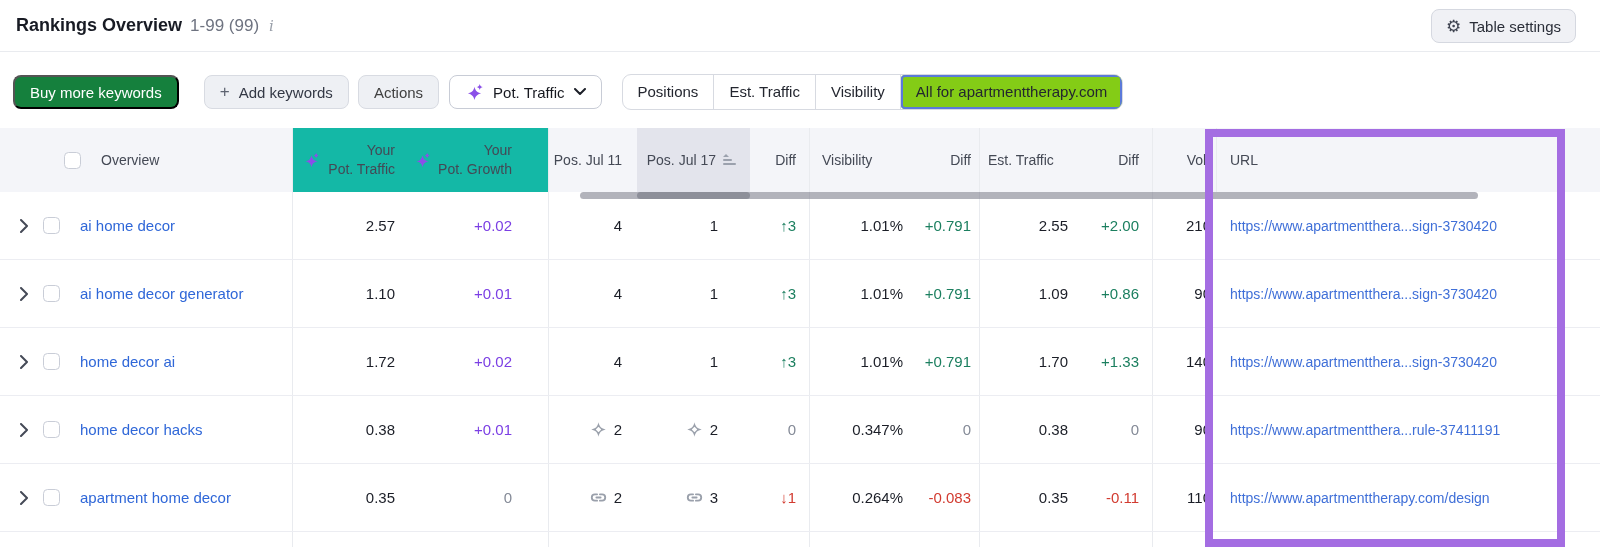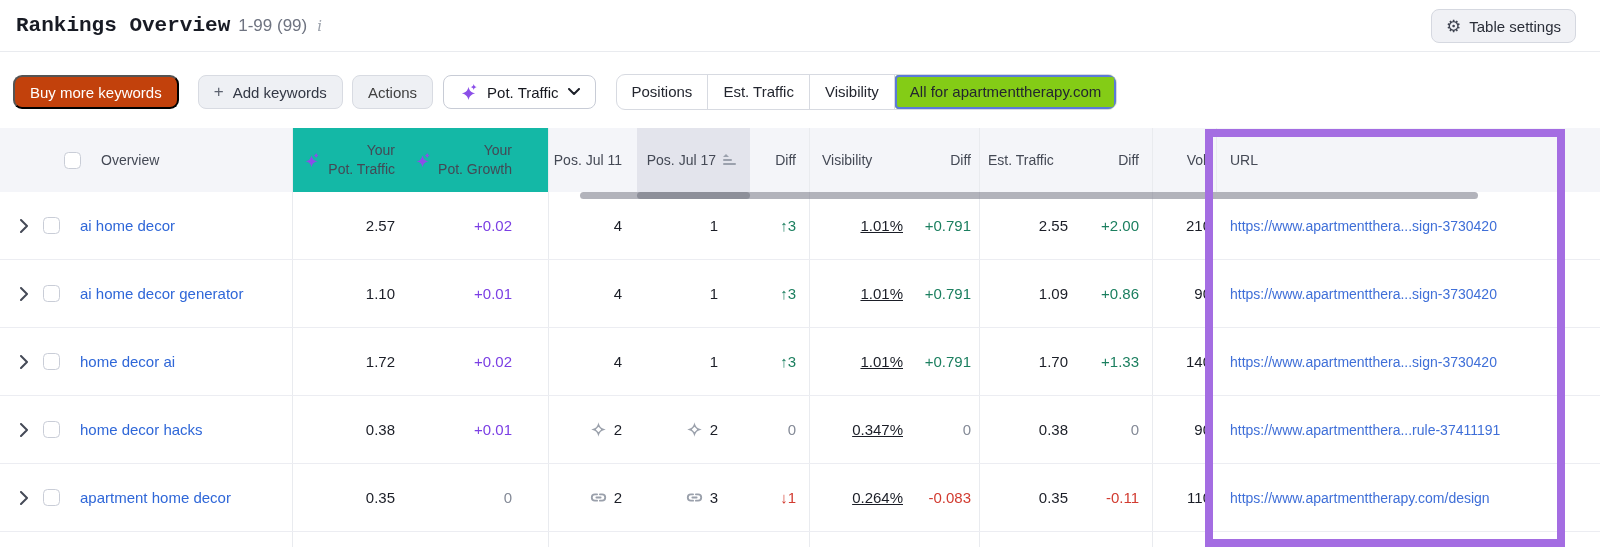--- a/index.html
+++ b/index.html
@@ -1,33 +1,33 @@
 <!DOCTYPE html>
 <html><head>
 <meta charset="utf-8">
 <style>
   * { margin:0; padding:0; box-sizing:border-box; }
   html,body { width:1600px; height:548px; overflow:hidden; background:#fff;
     font-family:"Liberation Sans","DejaVu Sans",sans-serif; color:#1b1e27; }
   .topbar { position:relative; height:52px; border-bottom:1px solid #e9ebef;
     display:flex; align-items:center; padding:0 24px 0 16px; }
-  .title { font-size:21px; font-weight:bold; color:#181b24;font-family:Liberation Mono, monospace; }
+  .title { font-size:18px; font-weight:bold; color:#181b24; }
   .range { font-size:17px; color:#6e7380; margin-left:8px; }
   .info-i { font-family:"DejaVu Serif",serif; font-style:italic; color:#9aa0aa;
     font-size:15px; margin-left:10px; }
   .settings-btn { position:absolute; right:24px; top:9px; height:34px;
     display:flex; align-items:center; gap:8px; padding:0 14px;
     background:#f0f1f5; border:1px solid #d5d8e0; border-radius:8px;
     font-size:15px; color:#2a2e38; cursor:pointer; }
   .gear { font-size:17px; line-height:1; color:#3f4451; }
 
   .toolbar { display:flex; align-items:center; margin:23px 0 0 13px; height:34px; }
   .btn { height:34px; display:flex; align-items:center; border-radius:8px;
     font-size:15px; padding:0 15px; cursor:pointer; white-space:nowrap; }
-  .btn-green { background:#c2410c; color:#fff; margin-right:19px;border-radius:9px; }
+  .btn-green { background:#15803d; color:#fff; margin-right:25px; }
   .btn-gray { background:#eef0f4; border:1px solid #d8dbe2; color:#333845;
     margin-right:9px; gap:9px; }
   .btn-gray .plus { color:#5d6370; font-size:17px; }
   .btn-actions { color:#404040; }
   .btn-dropdown { background:#fff; border:1px solid #c8ccd6; color:#16181f;
     gap:9px; margin-left:1px; }
   .tabs { display:flex; margin-left:20px; border:1px solid #d7dae1;
     border-radius:9px; overflow:hidden; height:36px; background:#fff; }
   .tab { line-height:34px; padding:0 15px; font-size:15px; color:#23262f;
     border-right:1px solid #d7dae1; cursor:pointer; white-space:nowrap; }
@@ -40,21 +40,21 @@
     grid-template-columns:293px 119px 137px 88px 113px 60px 110px 60px 110px 63px 64px 1fr;
     align-items:center; background:#fff; }
   .thead { height:64px; background:#f4f5f9; font-size:14px; color:#444955; }
   .trow { height:68px; border-bottom:1px solid #ecedf2; font-size:15px; }
   .tfill { height:15px; }
   .cell { height:100%; display:flex; align-items:center; }
   .sep { border-right:1px solid #e9ebef; }
   .num { justify-content:flex-end; }
   .c2 { padding-right:17px; } .c3 { padding-right:36px; }
   .c4 { padding-right:15px; } .c5 { padding-right:32px; }
-  .c6 { padding-right:13px; } .c7 { padding-right:17px;text-decoration:underline; }
+  .c6 { padding-right:13px; } .c7 { padding-right:17px; }
   .c8 { padding-right:8px; }  .c9 { padding-right:22px; }
   .c10 { padding-right:13px; } .c11 { padding-right:6px; }
   .c12 { padding-left:13px; }
   .h-purple { background:#14b8a6; }
   .h-hilite { background:#e3e4ec; }
   .h-two { display:flex; align-items:center; }
   .h-two .htxt { flex:1; text-align:right; line-height:1.35; }
   .h-left { justify-content:flex-start; padding-left:12px; }
   .h-left9 { justify-content:flex-start; padding-left:8px; }
   .kw-cell { padding-left:20px; gap:0; }

